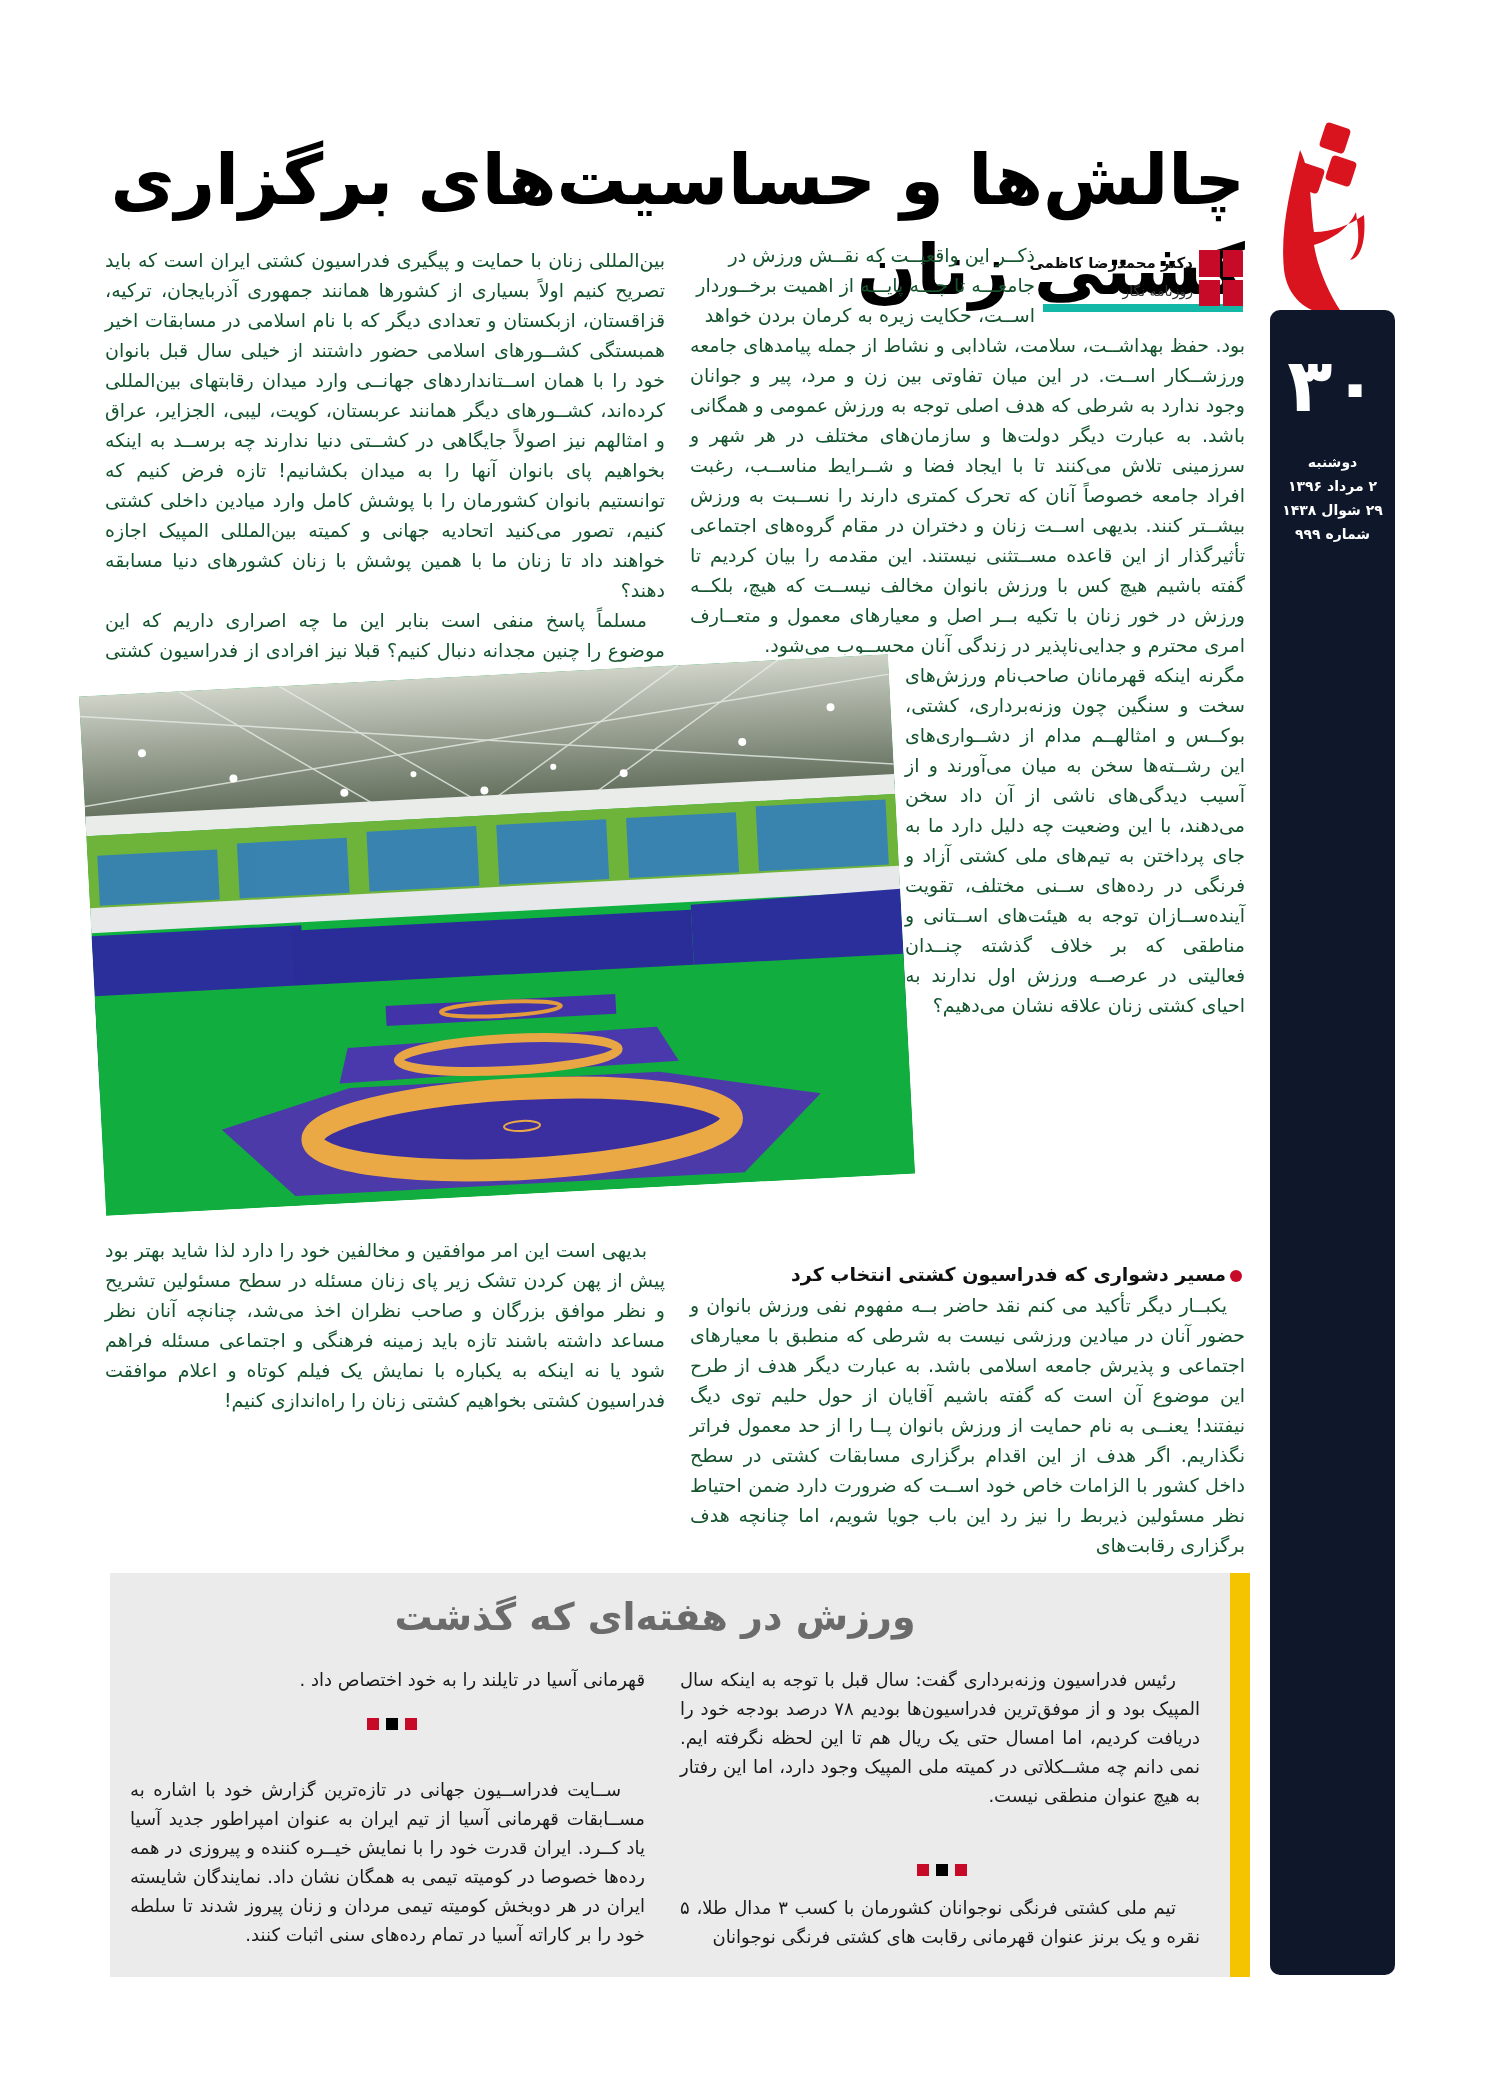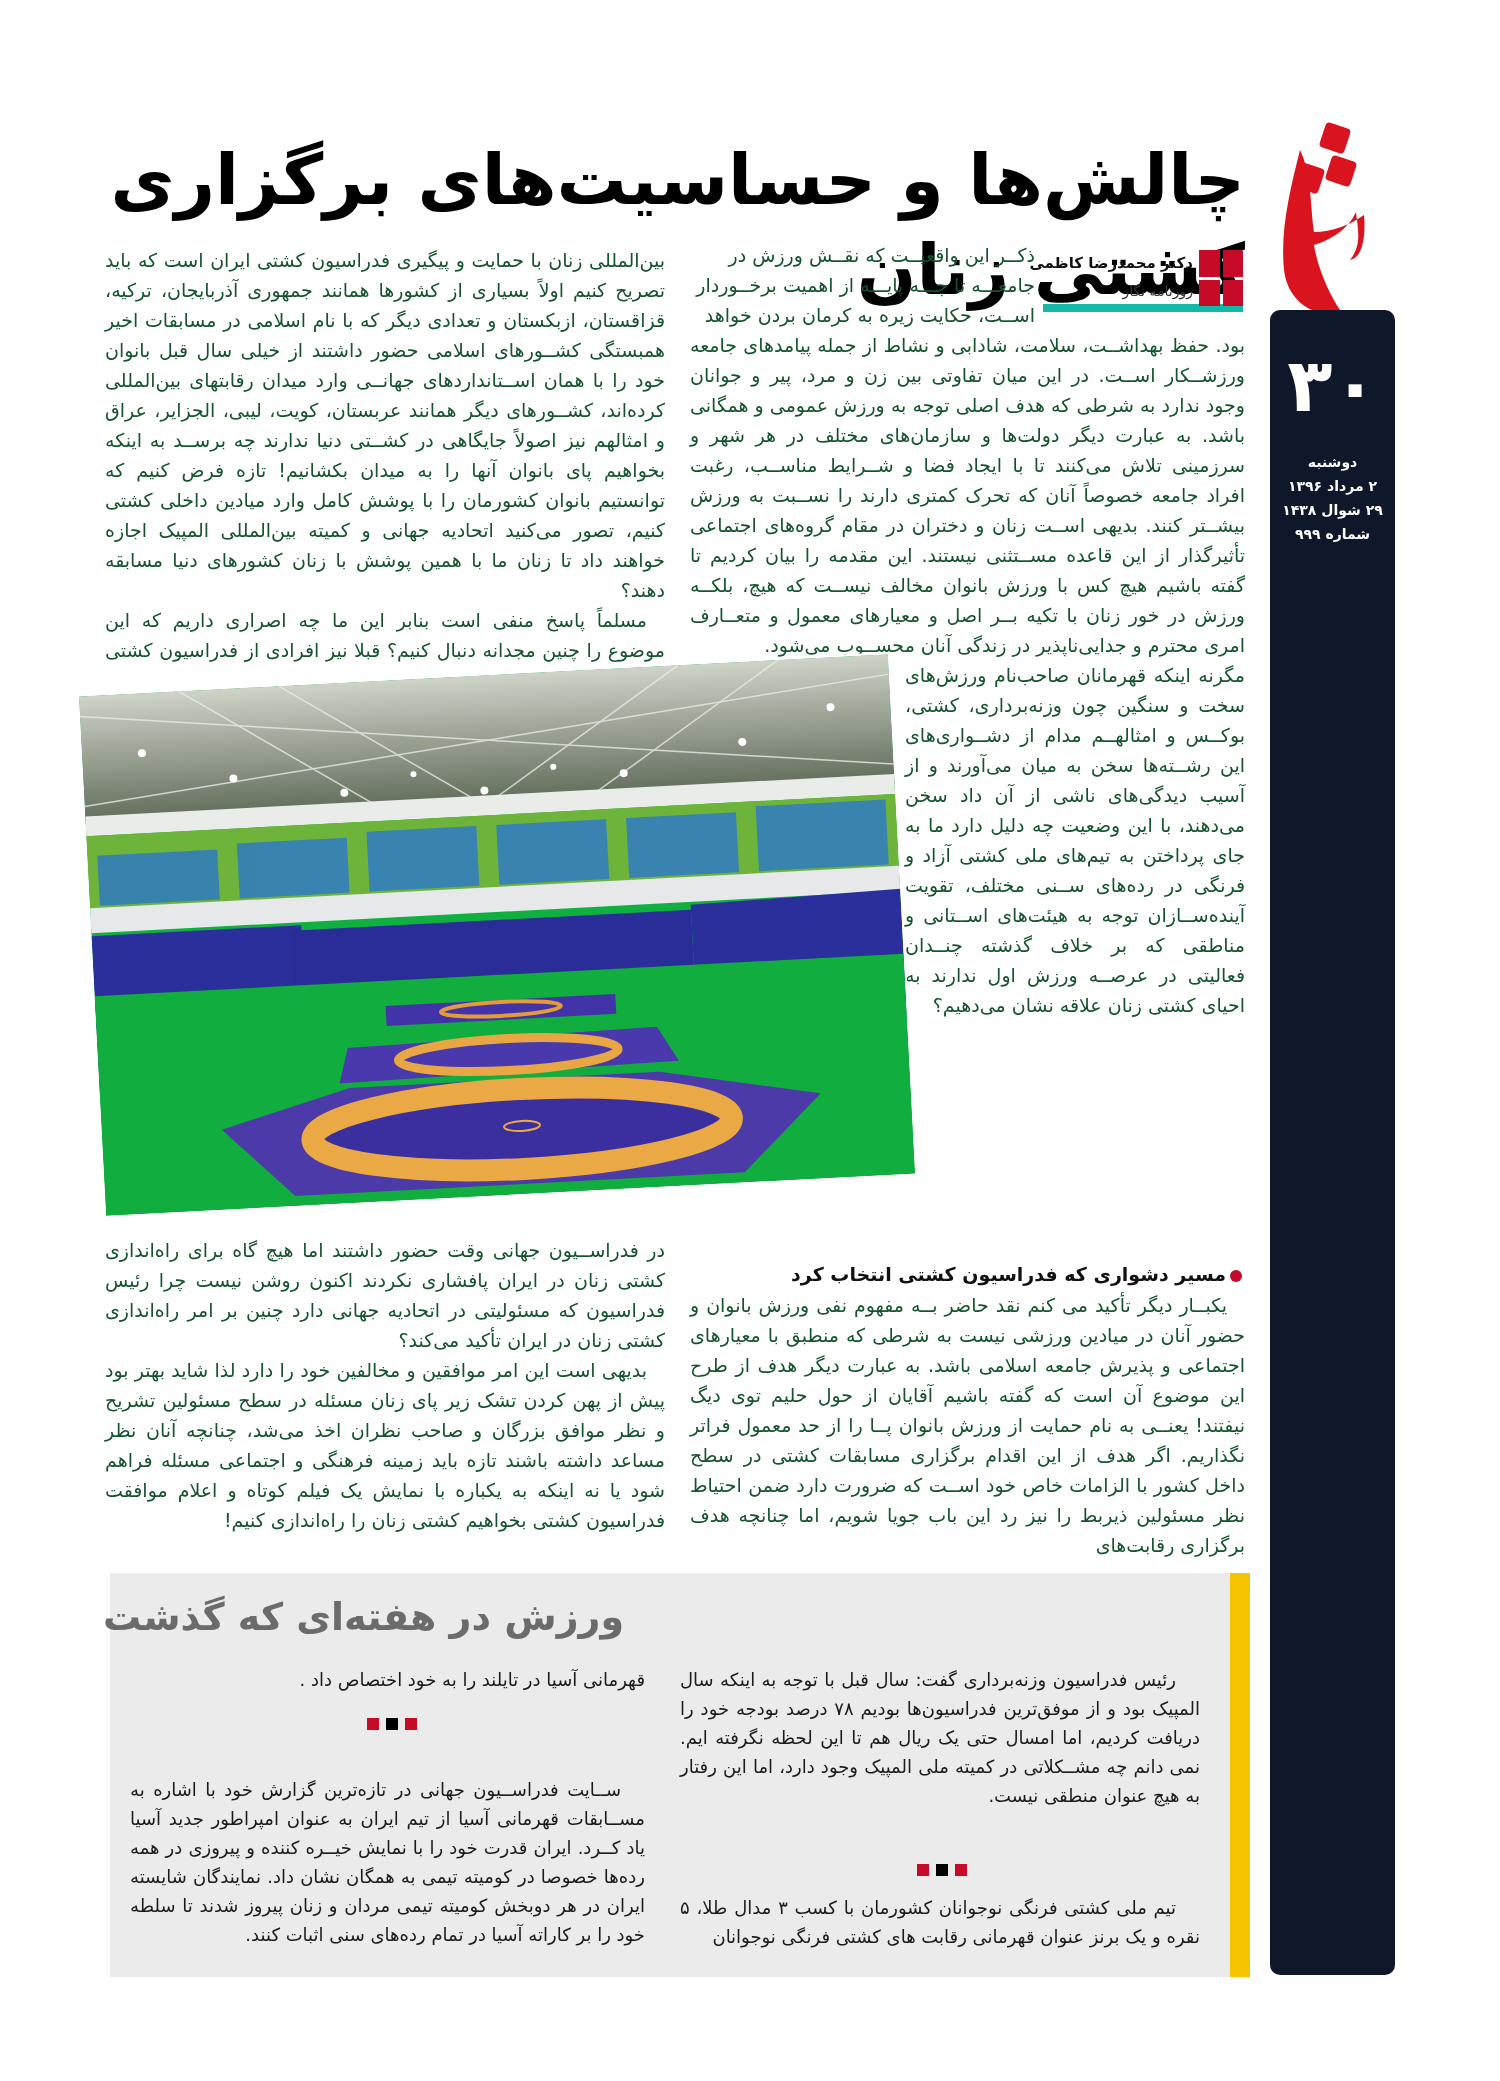--- a/index.html
+++ b/index.html
@@ -49,21 +49,21 @@
   .subhead { position: absolute; right: 258px; top: 1263px; font-size: 19px; font-weight: bold; white-space: nowrap; }
   .subhead .dot { display: inline-block; width: 12px; height: 12px; border-radius: 50%; background: #c70a27; margin-left: 4px; vertical-align: middle; }
 
   
   .week-box {
     position: absolute; left: 110px; top: 1573px; width: 1140px; height: 404px;
     background: #ebebeb;
   }
   .week-bar { position: absolute; left: 1230px; top: 1573px; width: 20px; height: 404px; background: #f5c400; }
   .week-title {
-    position: absolute; left: 103px; top: 1595px; width: 1120px; text-align: left;
+    position: absolute; left: 95px; top: 1595px; width: 1120px; text-align: center;
     font-size: 38px; font-weight: bold; color: #6b6b6b; letter-spacing: -1px;
   }
   .week-col { position: absolute; font-size: 18px; line-height: 29px; text-align: justify; text-align-last: right; color: #1a1a1a; }
   .week-col p.indent { text-indent: 24px; }
   .sep { position: absolute; display: flex; gap: 7px; direction: ltr; }
   .sep span { width: 12px; height: 12px; }
   .sep .r { background: #c70a27; }
   .sep .k { background: #000; }
 </style>
 </head>
@@ -176,21 +176,20 @@
 </div>
 
 <div class="subhead">
   <span class="dot"></span><span>مسیر دشواری که فدراسیون کشتی انتخاب کرد</span>
 </div>
 <div class="col" style="left:690px; top:1290px; width:555px;">
   <p class="indent">یکبــار دیگر تأکید می کنم نقد حاضر بــه مفهوم نفی ورزش بانوان و حضور آنان در میادین ورزشی نیست به شرطی که منطبق با معیارهای اجتماعی و پذیرش جامعه اسلامی باشد. به عبارت دیگر هدف از طرح این موضوع آن است که گفته باشیم آقایان از حول حلیم توی دیگ نیفتند! یعنــی به نام حمایت از ورزش بانوان پــا را از حد معمول فراتر نگذاریم. اگر هدف از این اقدام برگزاری مسابقات کشتی در سطح داخل کشور با الزامات خاص خود اســت که ضرورت دارد ضمن احتیاط نظر مسئولین ذیربط را نیز رد این باب جویا شویم، اما چنانچه هدف برگزاری رقابت‌های</p>
 </div>
 
 <div class="col" style="left:105px; top:1235px; width:560px;">
-  <p>در فدراســیون جهانی وقت حضور داشتند اما هیچ گاه برای راه‌اندازی کشتی زنان در ایران پافشاری نکردند اکنون روشن نیست چرا رئیس فدراسیون که مسئولیتی در اتحادیه جهانی دارد چنین بر امر راه‌اندازی کشتی زنان در ایران تأکید می‌کند؟</p>
   <p class="indent">بدیهی است این امر موافقین و مخالفین خود را دارد لذا شاید بهتر بود پیش از پهن کردن تشک زیر پای زنان مسئله در سطح مسئولین تشریح و نظر موافق بزرگان و صاحب نظران اخذ می‌شد، چنانچه آنان نظر مساعد داشته باشند تازه باید زمینه فرهنگی و اجتماعی مسئله فراهم شود یا نه اینکه به یکباره با نمایش یک فیلم کوتاه و اعلام موافقت فدراسیون کشتی بخواهیم کشتی زنان را راه‌اندازی کنیم!</p>
 </div>
 
 <div class="week-box"></div>
 <div class="week-bar"></div>
 <div class="week-title">ورزش در هفته‌ای که گذشت</div>
 
 <div class="week-col" style="left:680px; top:1665px; width:520px;">
   <p class="indent">رئیس فدراسیون وزنه‌برداری گفت: سال قبل با توجه به اینکه سال المپیک بود و از موفق‌ترین فدراسیون‌ها بودیم ۷۸ درصد بودجه خود را دریافت کردیم، اما امسال حتی یک ریال هم تا این لحظه نگرفته ایم. نمی دانم چه مشــکلاتی در کمیته ملی المپیک وجود دارد، اما این رفتار به هیچ عنوان منطقی نیست.</p>
 </div>

